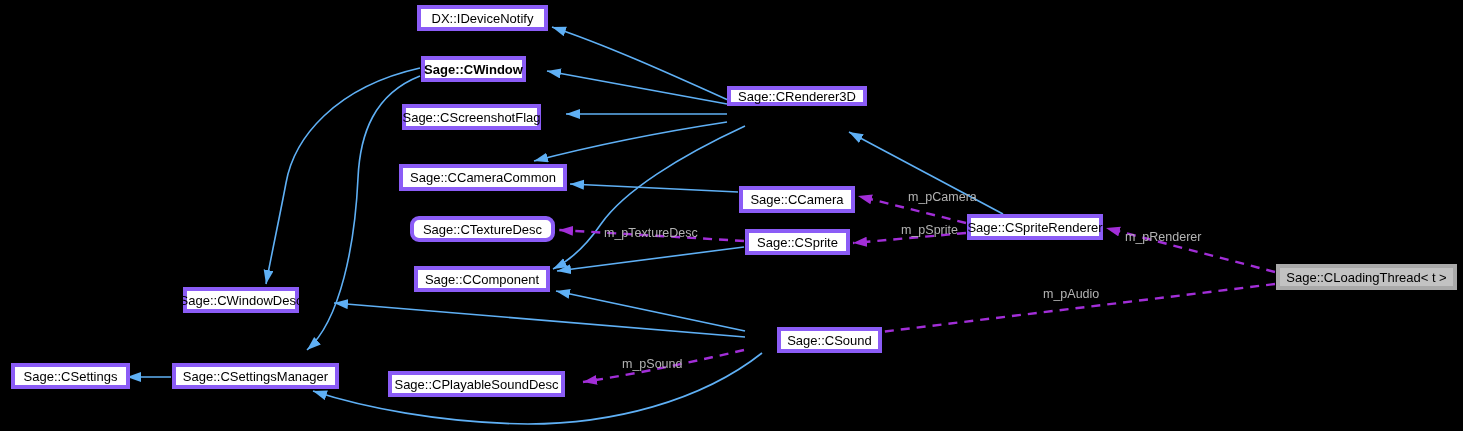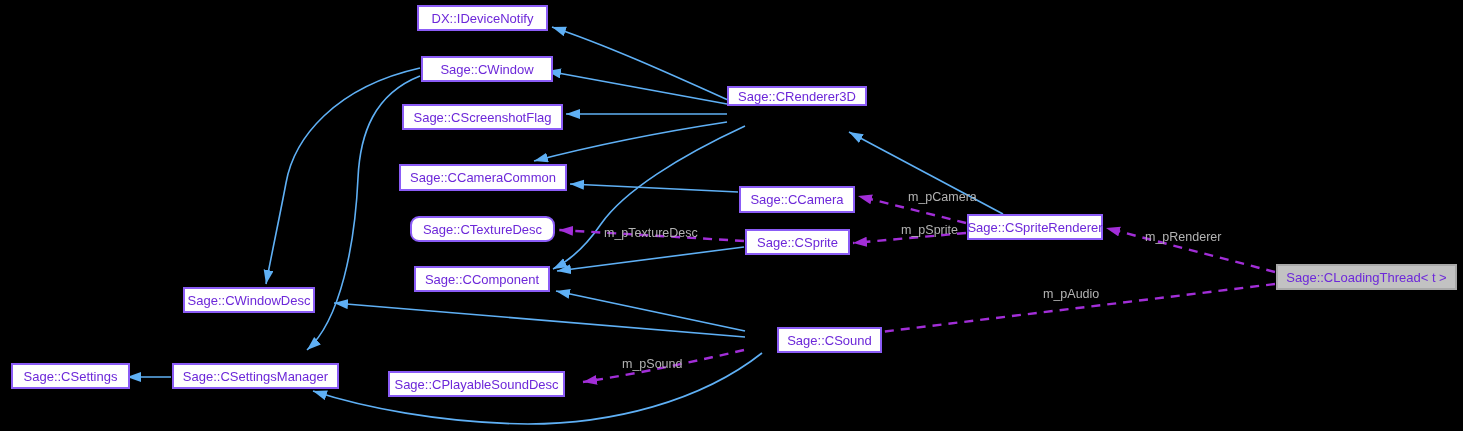--- a/index.html
+++ b/index.html
@@ -6,22 +6,22 @@
   .stage {
     position:relative; width:1463px; height:431px;
     background:#000000; overflow:hidden;
     font-family:"Liberation Sans", sans-serif;
   }
   .edges { position:absolute; left:0; top:0; width:1463px; height:431px; }
   .edge-solid  { fill:none; stroke:#5fb0f5; stroke-width:1.6; }
   .edge-dashed { fill:none; stroke:#a22ed8; stroke-width:2.4; stroke-dasharray:9 7; }
   .node {
     position:absolute; box-sizing:border-box;
-    background:#ffffff; border:2px solid #8b5cf6;
-    color:#6d28d9; font-size:13px;
+    background:#ffffff; border:4px solid #8b5cf6;
+    color:#000000; font-size:13px;
     display:flex; align-items:center; justify-content:center;
     white-space:nowrap; cursor:pointer;
   }
   .node.hl { background:#c2c2c2; border-color:#a9a9a9; cursor:default; }
   .elabel {
     position:absolute; color:#b3b3b3; font-size:12.5px;
     white-space:nowrap; pointer-events:none;
   }
 </style>
 </head>
@@ -58,36 +58,36 @@
     <path class="edge-dashed" d="M 966,223 L 858,196" marker-end="url(#ap)"></path>
     <path class="edge-dashed" d="M 966,233 L 853,243" marker-end="url(#ap)"></path>
     <path class="edge-dashed" d="M 1275,272 L 1106,228" marker-end="url(#ap)"></path>
     <path class="edge-dashed" d="M 1275,284 L 856,335" marker-end="url(#ap)"></path>
     <path class="edge-dashed" d="M 744,350 C 692,362 642,373 583,382" marker-end="url(#ap)"></path>
   </svg>
 
   <div class="node" style="left:417px; top:5px;  width:131px; height:26px;">
       <span>DX::IDeviceNotify</span>
     </div>
-  <div class="node" style="left:421px; top:56px; width:132px; height:26px;">
+  <div class="node" style="left:421px; top:56px; width:105px; height:26px;font-weight:bold;">
       <span>Sage::CWindow</span>
     </div>
-  <div class="node" style="left:402px; top:104px; width:161px; height:26px;">
+  <div class="node" style="left:402px; top:104px; width:139px; height:26px;">
       <span>Sage::CScreenshotFlag</span>
     </div>
   <div class="node" style="left:399px; top:164px; width:168px; height:27px;">
       <span>Sage::CCameraCommon</span>
     </div>
   <div class="node" style="left:410px; top:216px; width:145px; height:26px;border-radius:9px;">
       <span>Sage::CTextureDesc</span>
     </div>
   <div class="node" style="left:414px; top:266px; width:136px; height:26px;">
       <span>Sage::CComponent</span>
     </div>
-  <div class="node" style="left:183px; top:287px; width:132px; height:26px;">
+  <div class="node" style="left:183px; top:287px; width:116px; height:26px;">
       <span>Sage::CWindowDesc</span>
     </div>
   <div class="node" style="left:11px;   top:363px; width:119px; height:26px;">
       <span>Sage::CSettings</span>
     </div>
   <div class="node" style="left:172px; top:363px; width:167px; height:26px;">
       <span>Sage::CSettingsManager</span>
     </div>
   <div class="node" style="left:388px; top:371px; width:177px; height:26px;">
       <span>Sage::CPlayableSoundDesc</span>
@@ -107,17 +107,17 @@
   <div class="node" style="left:967px; top:214px; width:136px; height:26px;">
       <span>Sage::CSpriteRenderer</span>
     </div>
   <div class="node hl" style="left:1276px; top:264px; width:181px; height:26px;">
       <span>Sage::CLoadingThread&lt; t &gt;</span>
     </div>
 
   <div class="elabel" style="left:604px;  top:226px;">m_pTextureDesc</div>
   <div class="elabel" style="left:896px;  top:190px;padding-left:12px;">m_pCamera</div>
   <div class="elabel" style="left:901px;  top:223px;">m_pSprite</div>
-  <div class="elabel" style="left:1125px; top:230px;margin-left:20px;">m_pRenderer</div>
+  <div class="elabel" style="left:1125px; top:230px;">m_pRenderer</div>
   <div class="elabel" style="left:1011px; top:287px;padding-left:32px;">m_pAudio</div>
   <div class="elabel" style="left:622px;  top:357px;">m_pSound</div>
 
 </div>
 
 </body></html>

